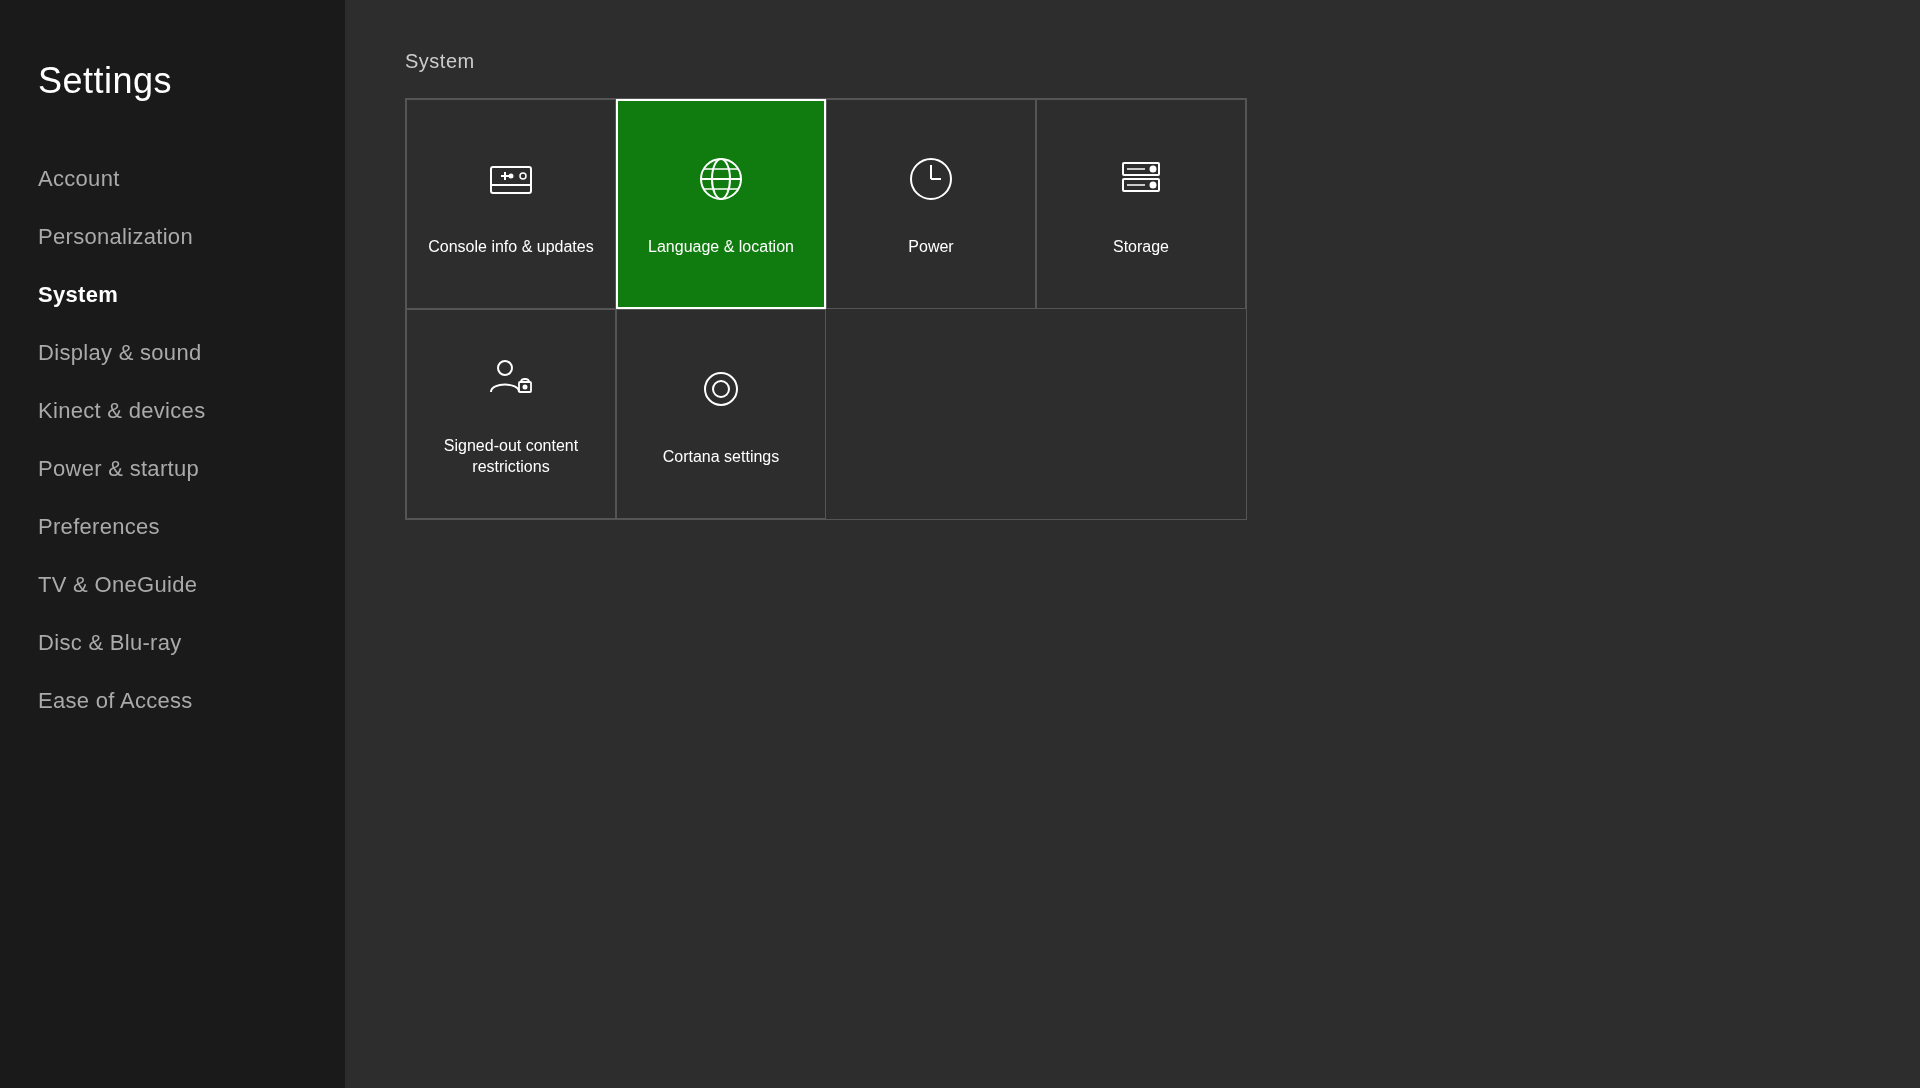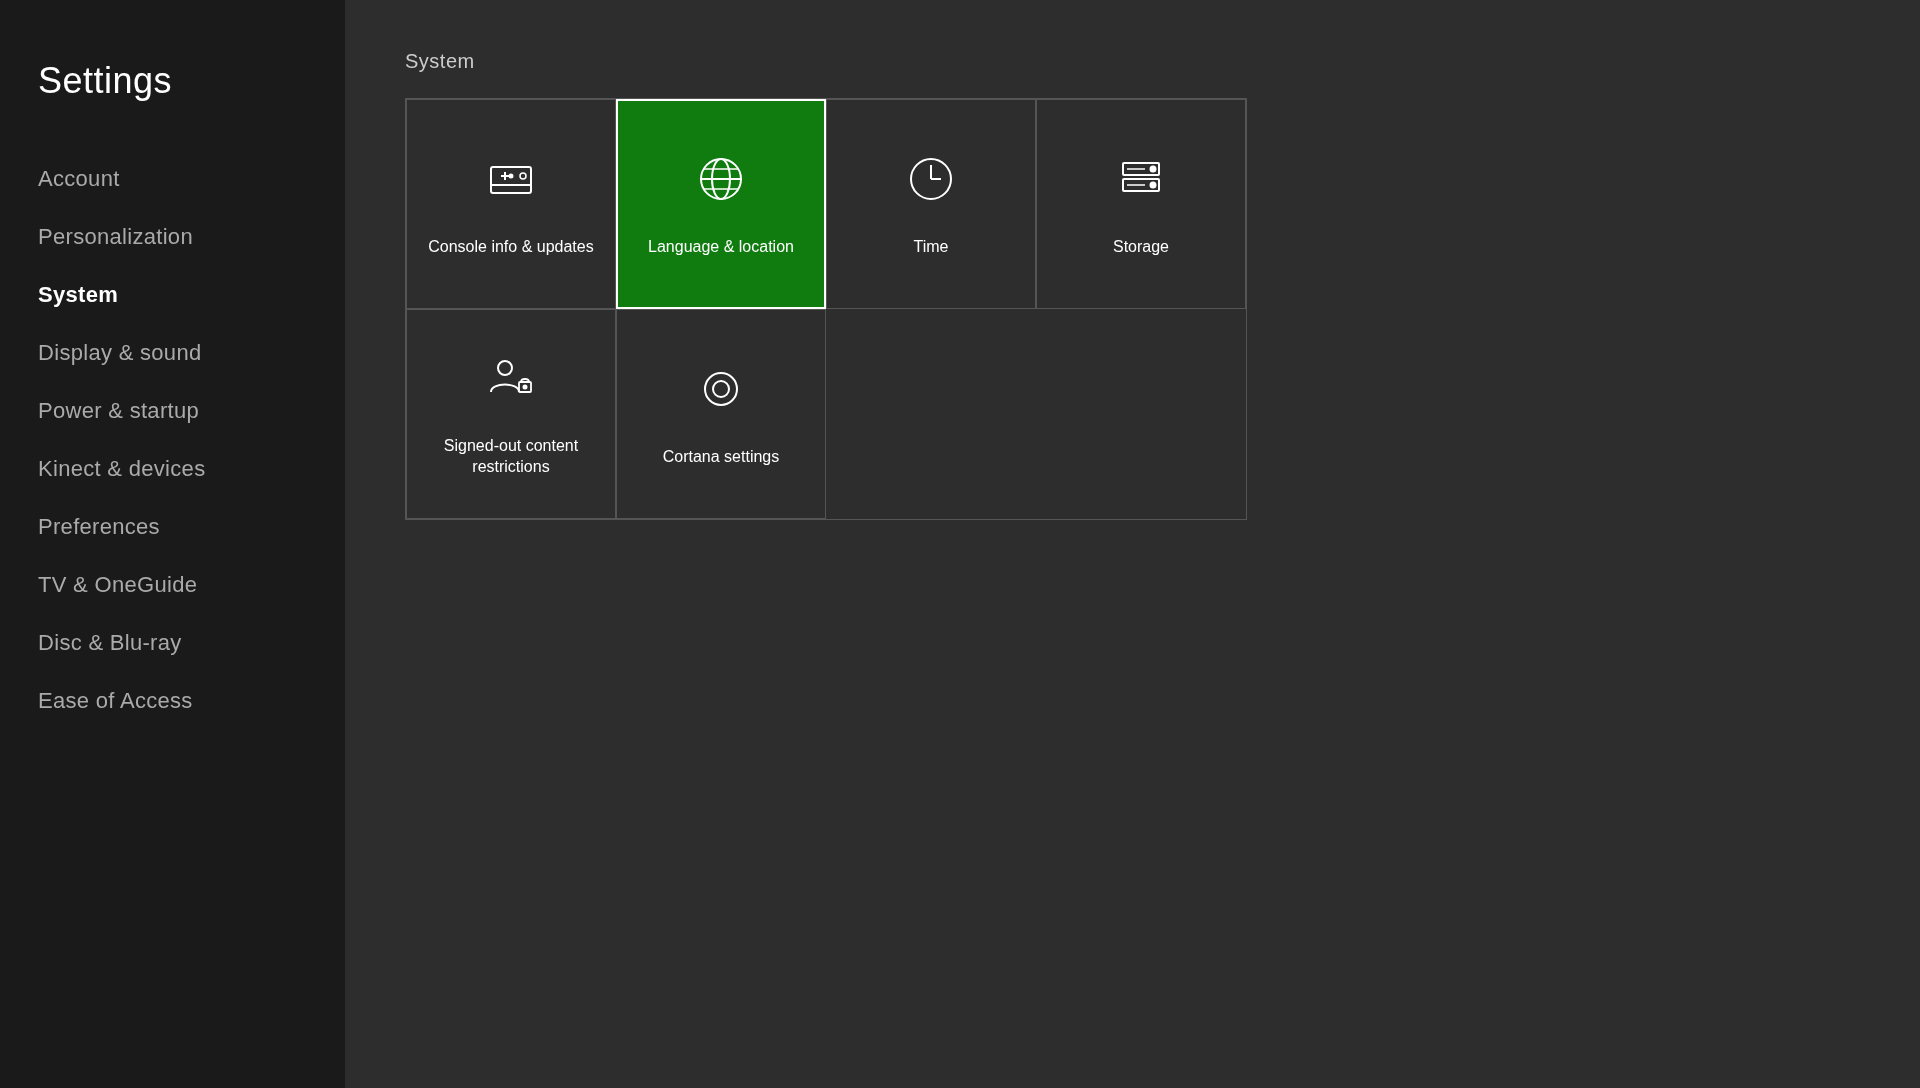--- a/index.html
+++ b/index.html
@@ -136,22 +136,22 @@
 </head>
 <body>
 
 <div class="sidebar">
   <div class="sidebar-title">Settings</div>
   <nav class="sidebar-nav">
   <div class="sidebar-item">Account</div>
       <div class="sidebar-item">Personalization</div>
       <div class="sidebar-item active">System</div>
       <div class="sidebar-item">Display &amp; sound</div>
+      <div class="sidebar-item">Kinect &amp; devices</div>
       <div class="sidebar-item">Power &amp; startup</div>
-      <div class="sidebar-item">Kinect &amp; devices</div>
       <div class="sidebar-item">Preferences</div>
       <div class="sidebar-item">TV &amp; OneGuide</div>
       <div class="sidebar-item">Disc &amp; Blu-ray</div>
       <div class="sidebar-item">Ease of Access</div>
     </nav>
 </div>
 
 <div class="main-content">
   <div class="section-title">System</div>
   <div class="settings-grid">
@@ -182,21 +182,21 @@
         <div class="cell-label">Language &amp; location</div>
       </div>
       <div class="grid-cell">
         <div class="cell-icon">
           <svg viewBox="0 0 52 52">
       <circle cx="26" cy="26" r="20" stroke="#fff" stroke-width="2" fill="none"></circle>
       <line x1="26" y1="26" x2="26" y2="12" stroke="#fff" stroke-width="2"></line>
       <line x1="26" y1="26" x2="36" y2="26" stroke="#fff" stroke-width="2"></line>
     </svg>
         </div>
-        <div class="cell-label">Time</div>
+        <div class="cell-label">Power</div>
       </div>
       <div class="grid-cell">
         <div class="cell-icon">
           <svg viewBox="0 0 52 52">
       <rect x="8" y="10" width="36" height="12" rx="1" stroke="#fff" stroke-width="2" fill="none"></rect>
       <rect x="8" y="26" width="36" height="12" rx="1" stroke="#fff" stroke-width="2" fill="none"></rect>
       <circle cx="38" cy="16" r="2.5" fill="#fff"></circle>
       <circle cx="38" cy="32" r="2.5" fill="#fff"></circle>
       <line x1="12" y1="16" x2="30" y2="16" stroke="#fff" stroke-width="1.5"></line>
       <line x1="12" y1="32" x2="30" y2="32" stroke="#fff" stroke-width="1.5"></line>

